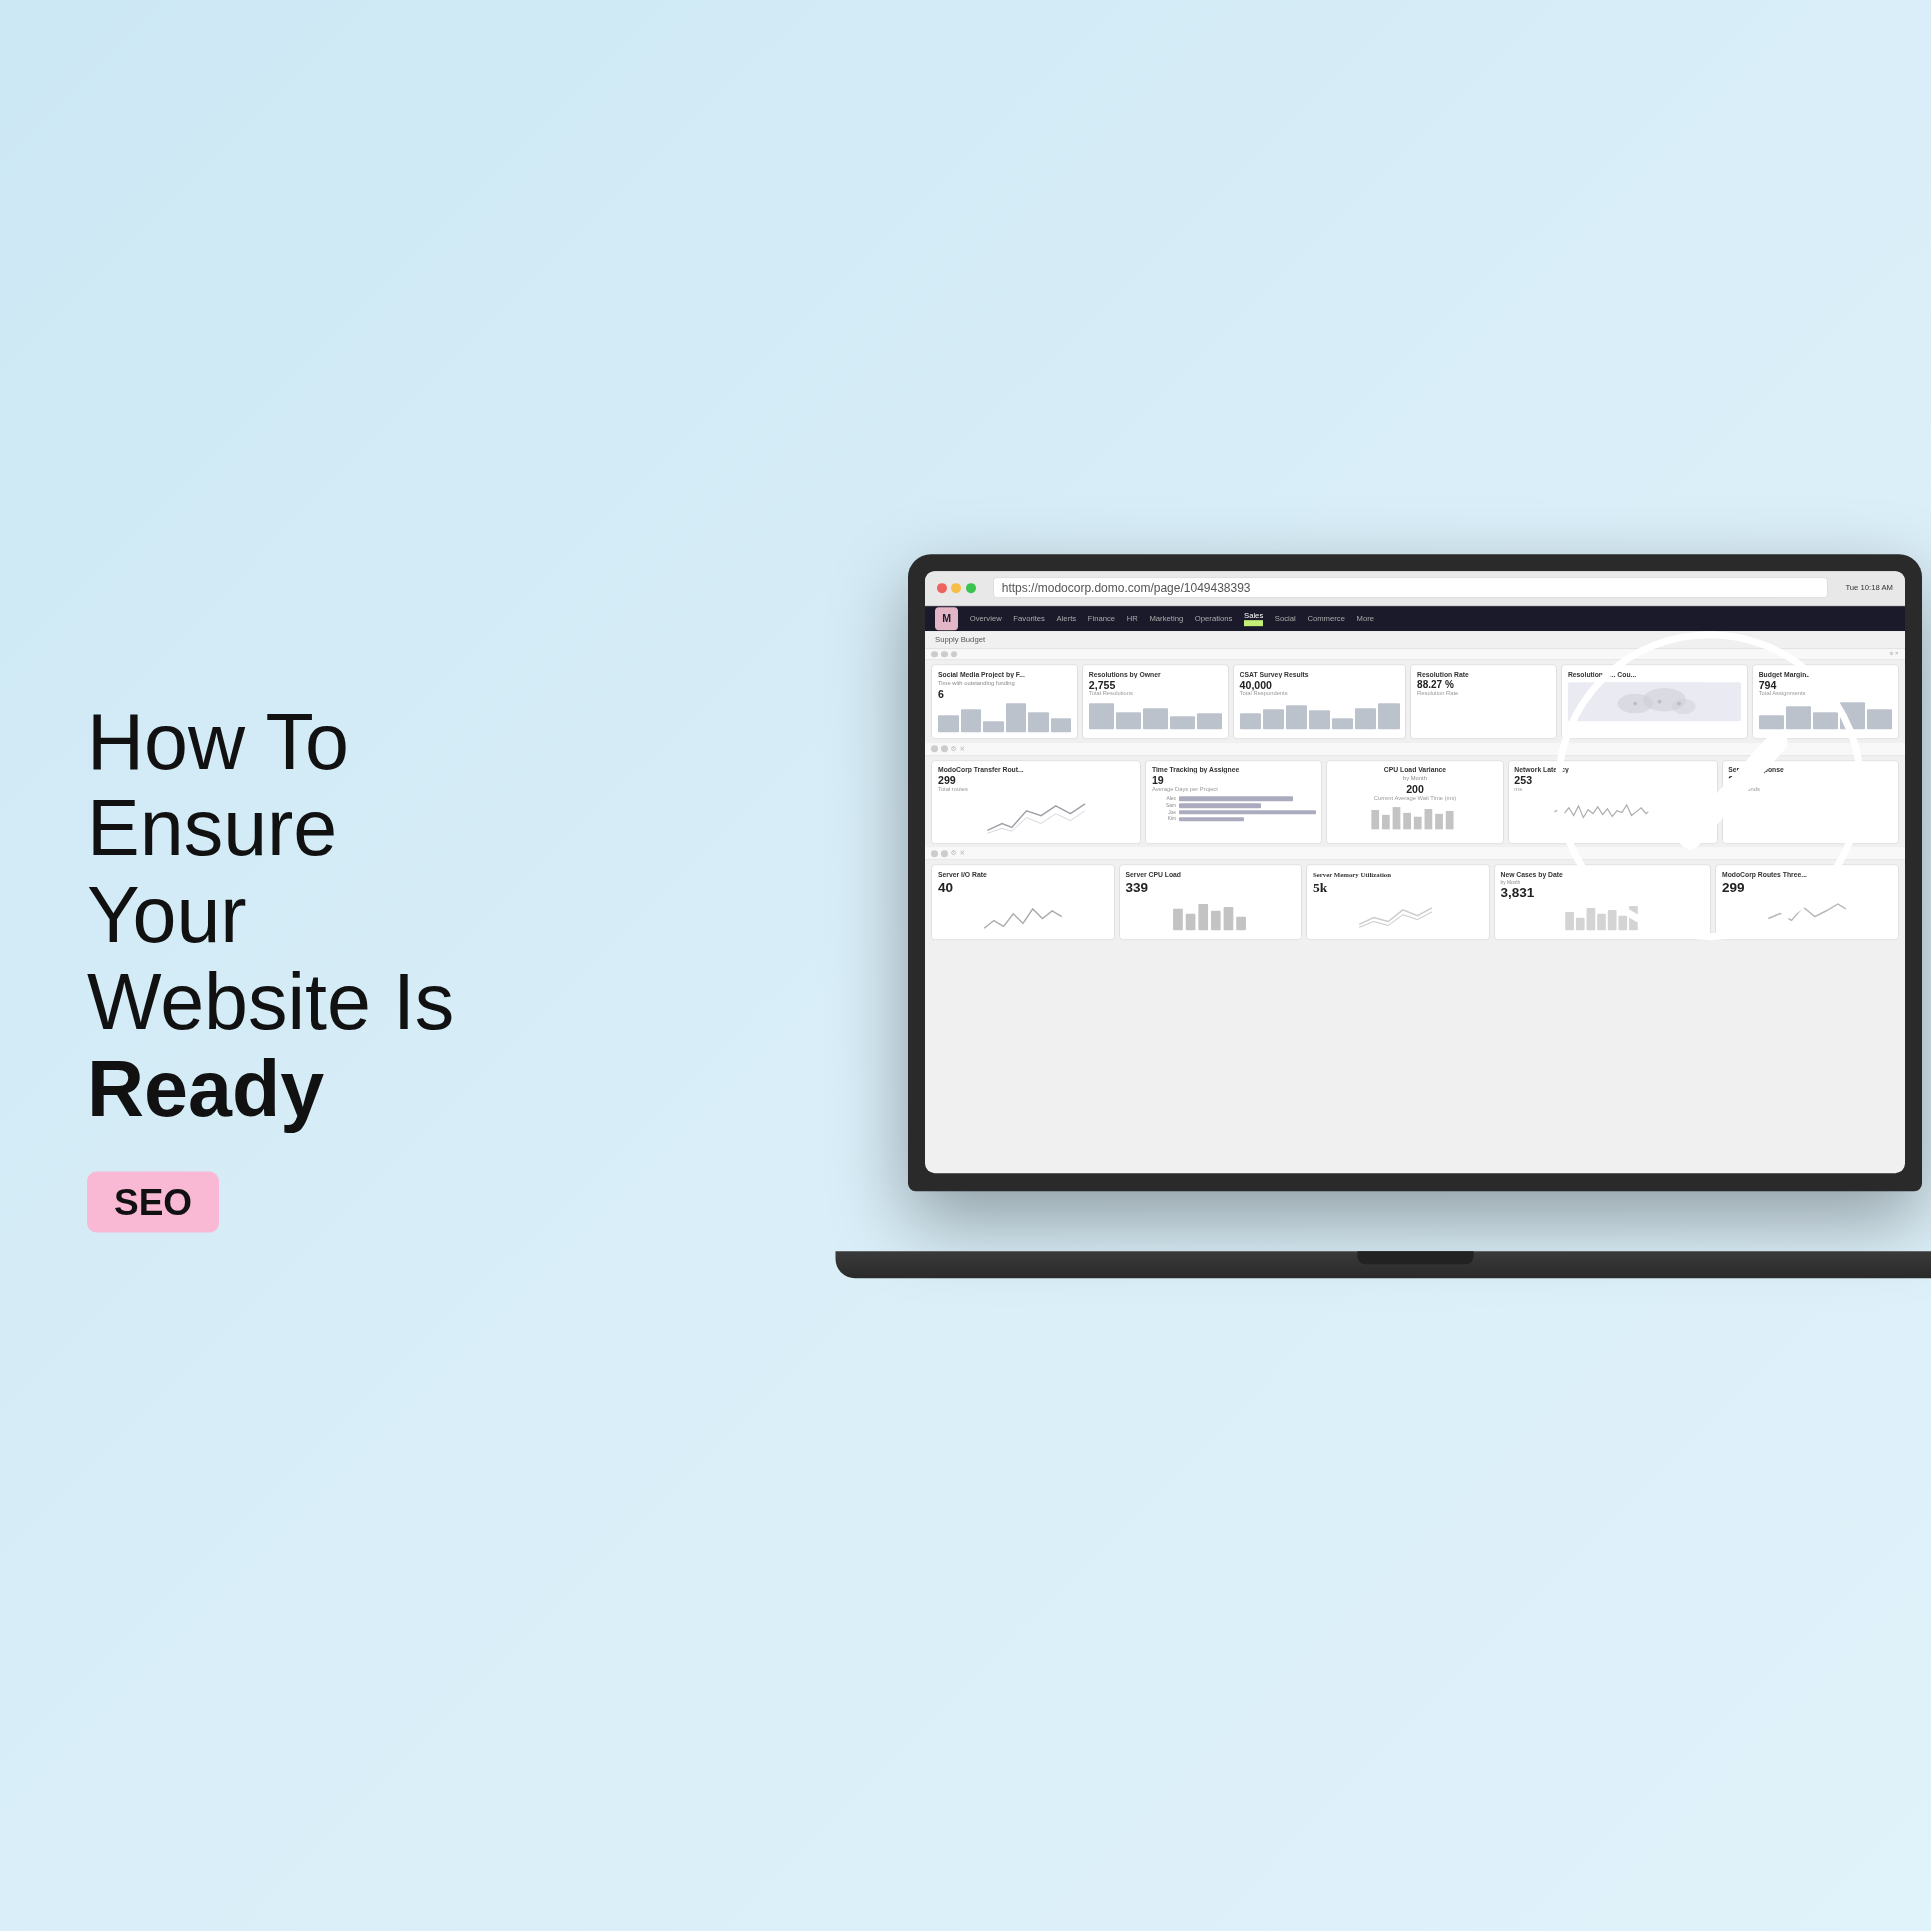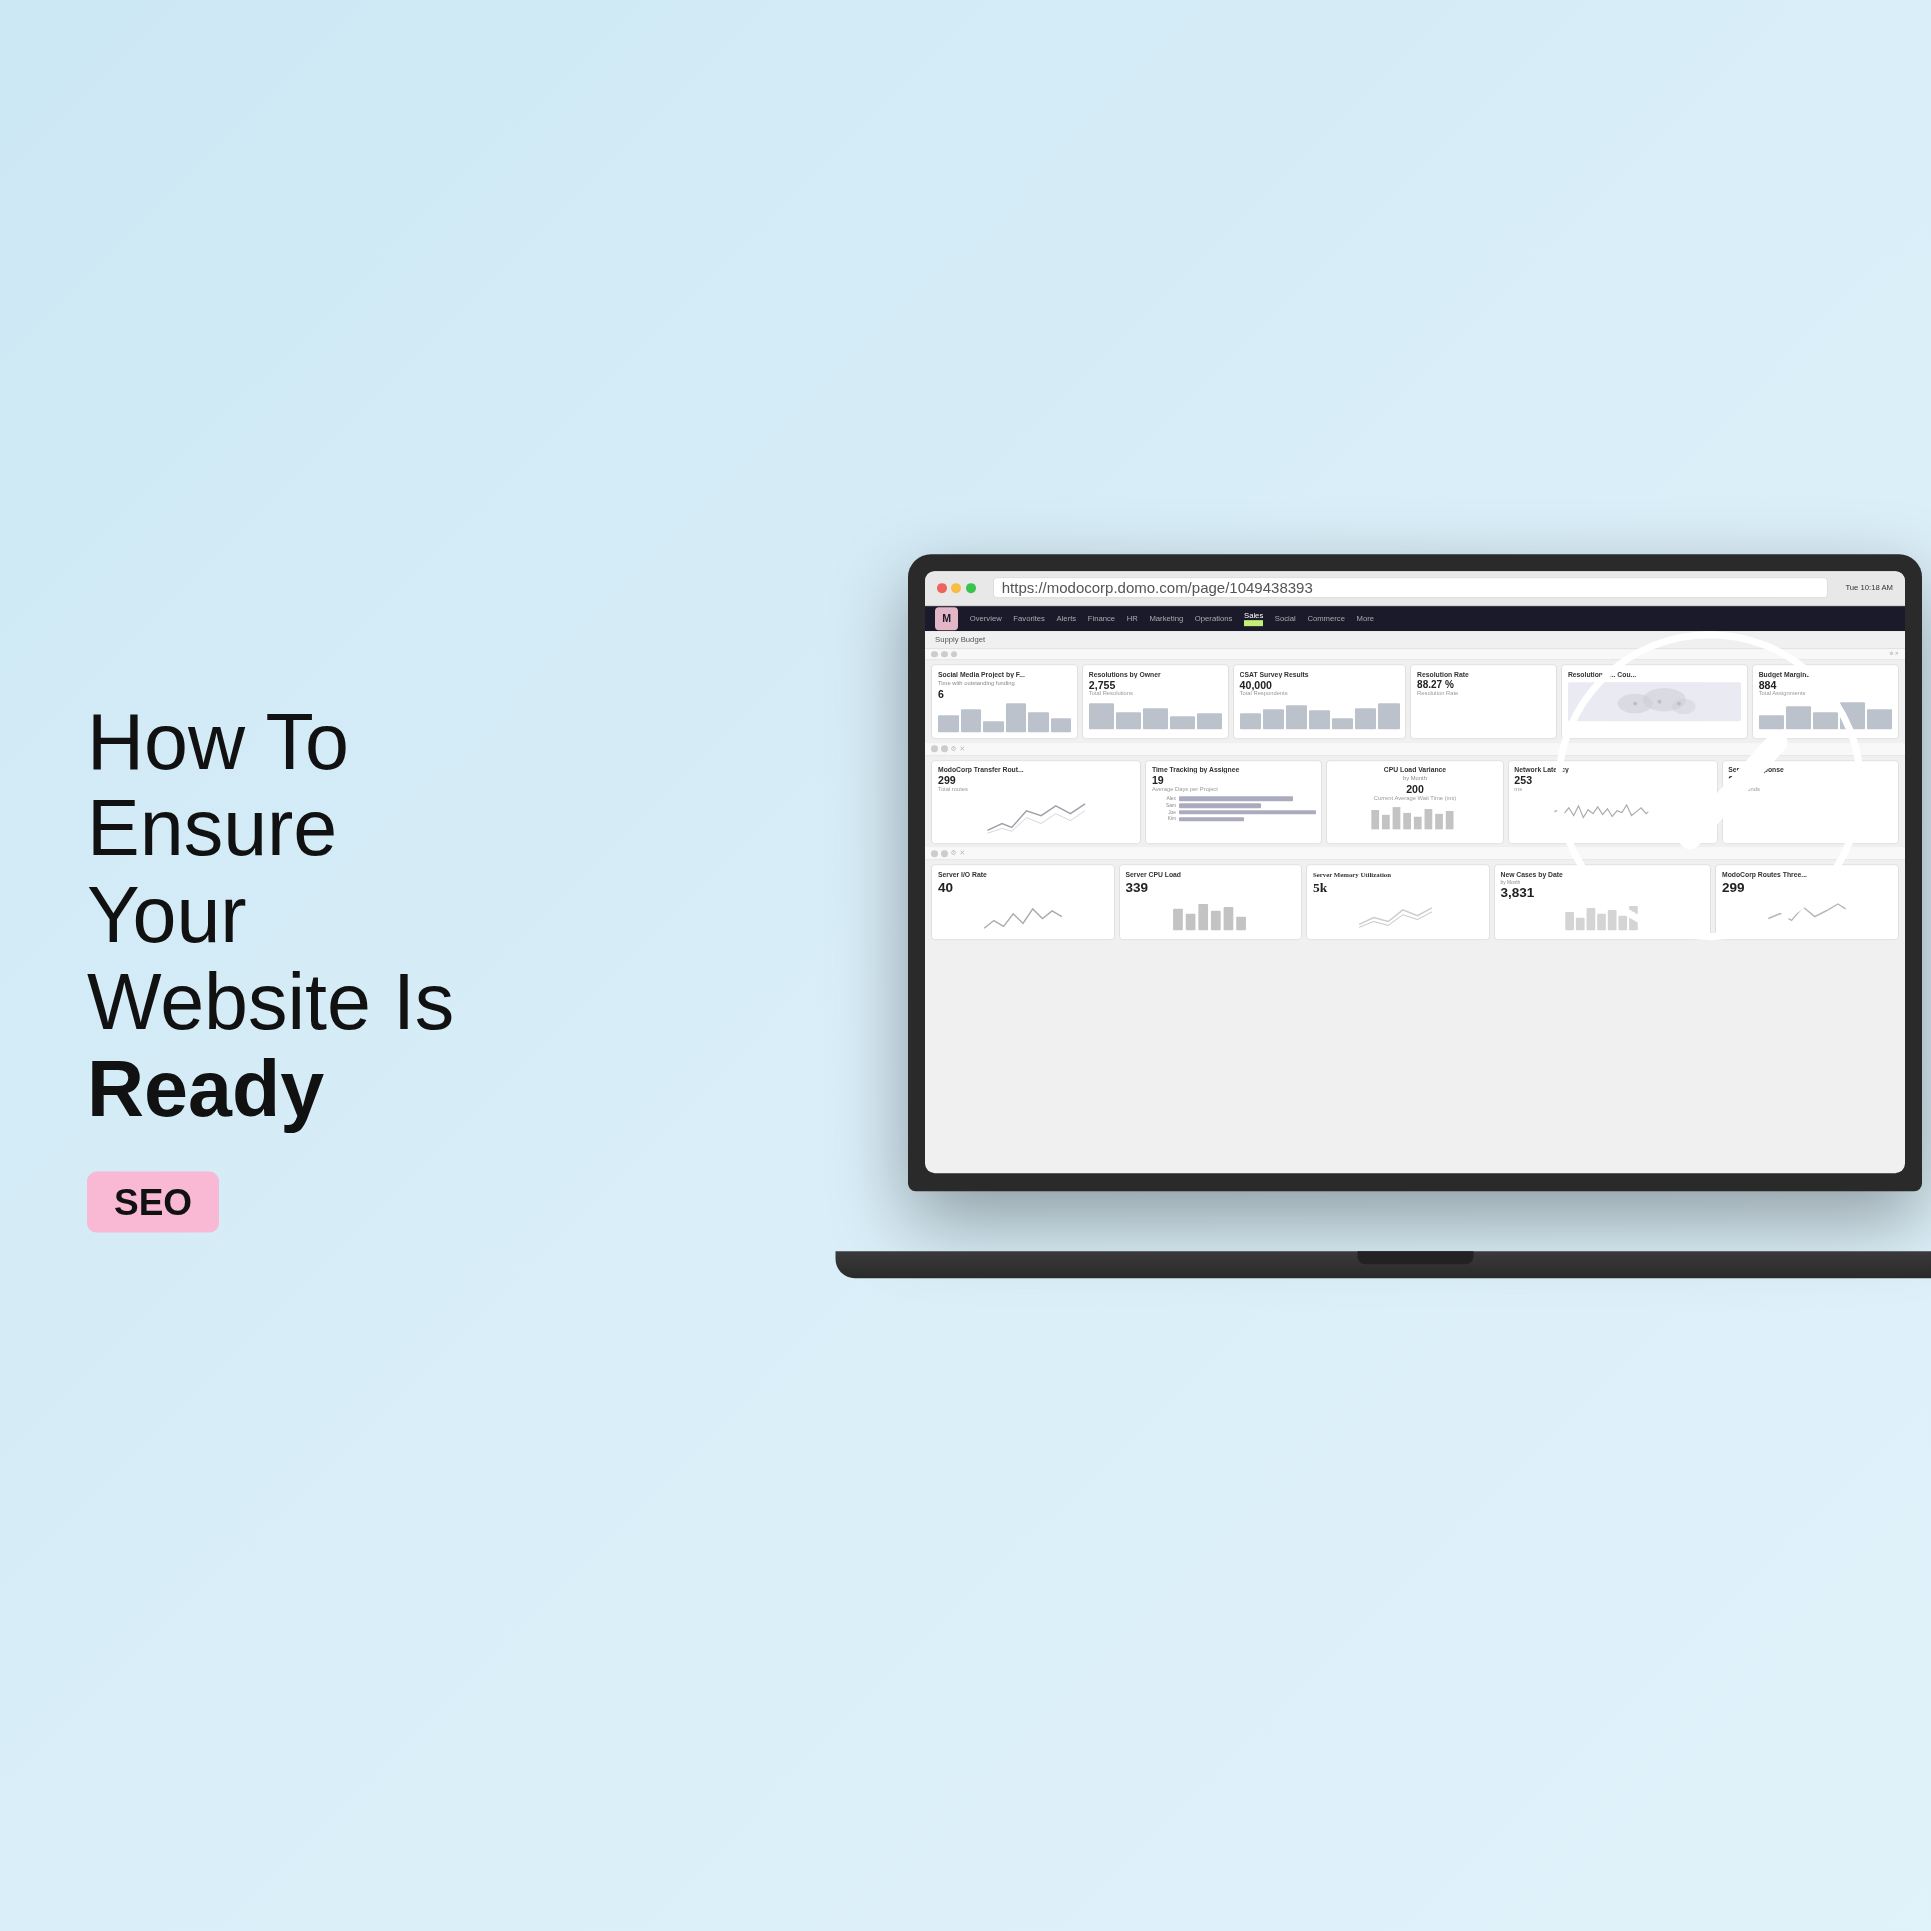--- a/index.html
+++ b/index.html
@@ -119,21 +119,21 @@
     .dot-yellow { background: #ffbd2e; }
     .dot-green { background: #28ca41; }
 
     .browser-url {
       flex: 1;
       height: 21px;
       background: white;
       border-radius: 3.9px;
       margin: 0 9.7px;
       padding: 0 7.7px;
-      font-size: 15px;
+      font-size: 12px;
       color: #555;
       display: flex;
       align-items: center;
       border: 1px solid #ddd;
     }
 
     .browser-time {
       font-size: 7.7px;
       color: #333;
       white-space: nowrap;
@@ -540,21 +540,21 @@
                     <ellipse cx="80" cy="25" rx="12" ry="8" fill="#aab" opacity="0.4"></ellipse>
                     <circle cx="30" cy="22" r="2" fill="#888" opacity="0.8"></circle>
                     <circle cx="55" cy="20" r="2" fill="#888" opacity="0.8"></circle>
                     <circle cx="75" cy="22" r="2" fill="#888" opacity="0.8"></circle>
                   </svg>
                 </div>
               </div>
 
               <div class="dash-card" style="flex:1; min-width:0;">
                 <div class="card-title">Budget Margins</div>
-                <div class="card-value card-value-small">884</div>
+                <div class="card-value card-value-small">794</div>
                 <div class="card-meta">Total Assignments</div>
                 <div class="mini-bars">
                   <div class="mini-bar" style="height:50%;"></div>
                   <div class="mini-bar" style="height:80%;"></div>
                   <div class="mini-bar" style="height:60%;"></div>
                   <div class="mini-bar" style="height:95%;"></div>
                   <div class="mini-bar" style="height:70%;"></div>
                 </div>
               </div>
             </div>

